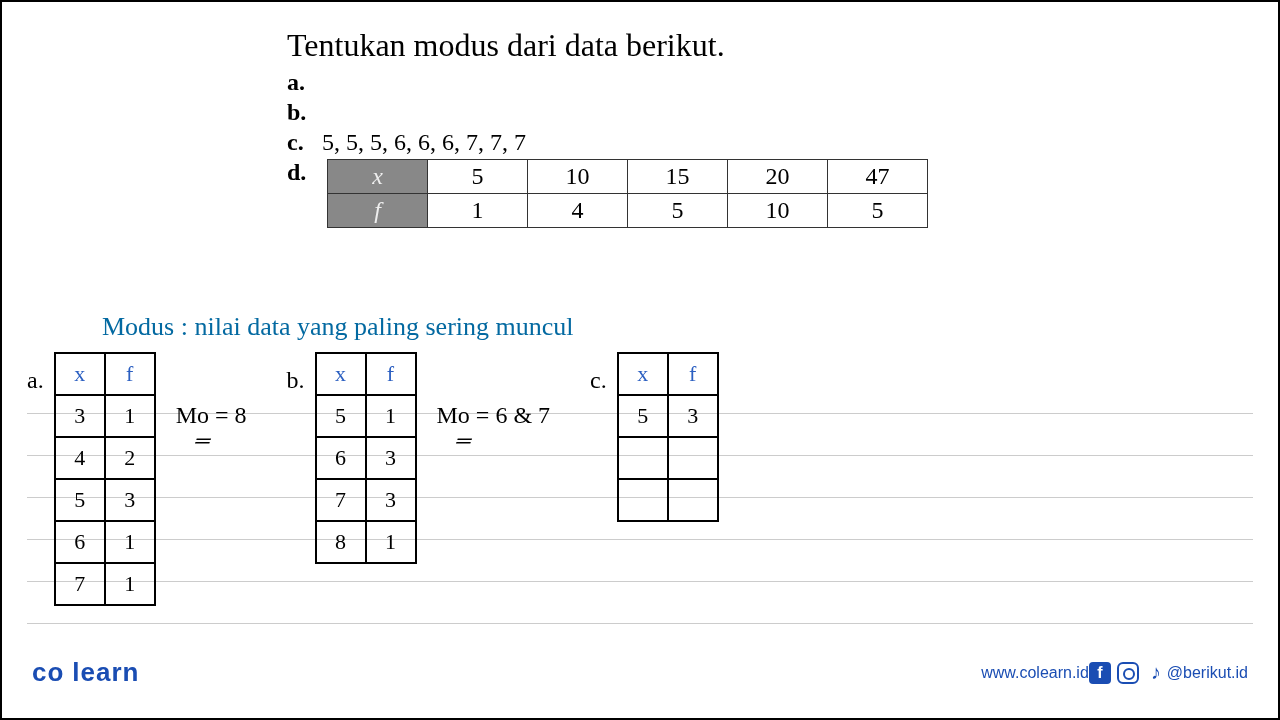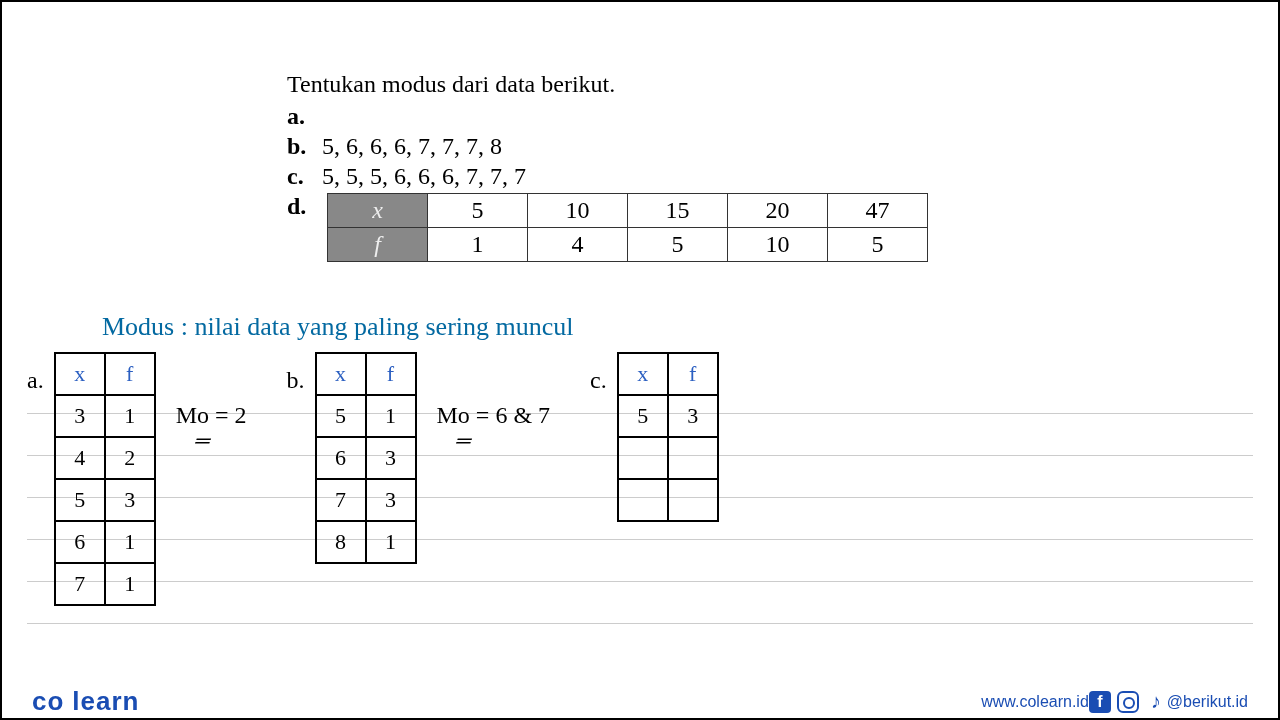--- a/index.html
+++ b/index.html
@@ -11,23 +11,22 @@
       position: relative;
       border: 2px solid #000;
     }
     .question-area {
       position: absolute;
       top: 25px;
       left: 285px;
       right: 50px;
     }
     .question-title {
-      font-size: 24px;
+      font-size: 32px;
       margin-bottom: 5px;
-      margin-top: 44px;
     }
     .question-item {
       display: flex;
       align-items: flex-start;
       font-size: 24px;
       margin-bottom: 3px;
     }
     .item-label {
       font-weight: bold;
       width: 35px;
@@ -112,21 +111,21 @@
       margin-top: 50px;
     }
     .mo-underline {
       display: block;
       margin-left: 20px;
       font-size: 20px;
       transform: skewX(-20deg);
     }
     .footer {
       position: absolute;
-      bottom: 1px;
+      bottom: 30px;
       left: 30px;
       right: 30px;
       display: flex;
       justify-content: space-between;
       align-items: center;
     }
     .logo {
       font-family: Arial, sans-serif;
       font-size: 26px;
       font-weight: bold;
@@ -186,21 +185,20 @@
 </head>
 <body>
 
 <div class="question-area">
   <div class="question-title">Tentukan modus dari data berikut.</div>
   <div class="question-item">
     <span class="item-label">a.</span>
   </div>
   <div class="question-item">
     <span class="item-label">b.</span>
-    <span>5, 6, 6, 6, 7, 7, 7, 8</span>
   </div>
   <div class="question-item">
     <span class="item-label">c.</span>
     <span>5, 5, 5, 6, 6, 6, 7, 7, 7</span>
   </div>
   <div class="question-item">
     <span class="item-label">d.</span>
     <table class="d-table">
       <tbody>
           <tr>
@@ -259,21 +257,21 @@
               <td>6</td>
               <td>1</td>
             </tr>
         <tr>
               <td>7</td>
               <td>1</td>
             </tr>
       </tbody>
         </table>
       <div class="mo-text">
-        <span>Mo = 2</span>
+        <span>Mo = 8</span>
         <span class="mo-underline">═</span>
       </div>
     </div>
 
     <div class="table-group">
       <span class="group-label">b.</span>
       <table class="freq-table">
         <tbody>
             <tr>
           <th>x</th>

